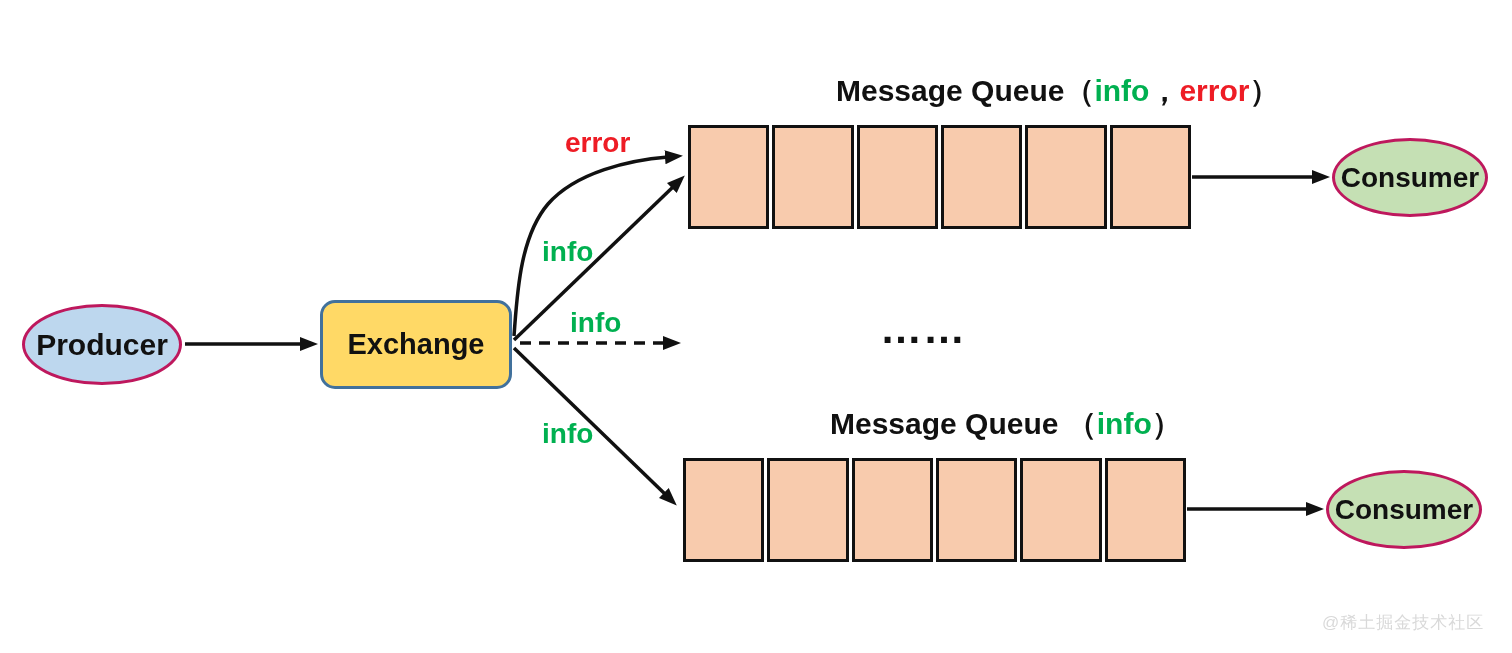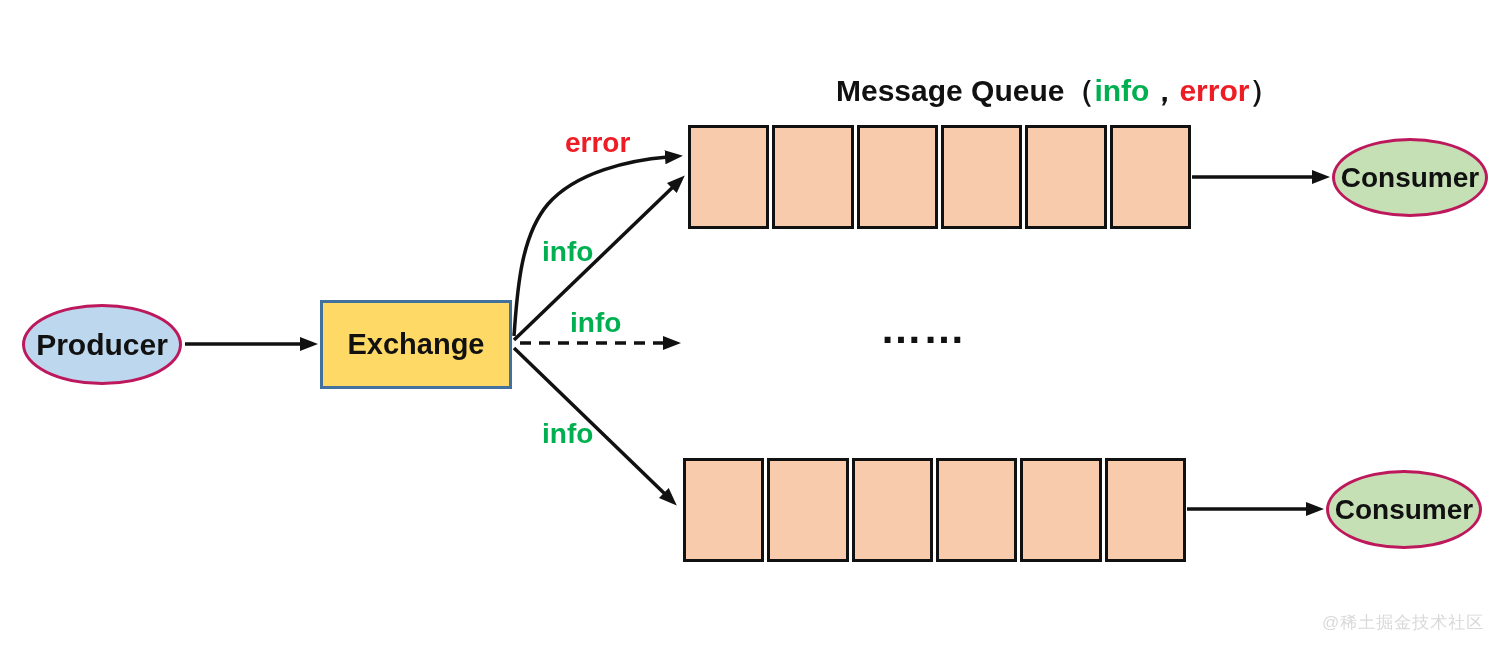--- a/index.html
+++ b/index.html
@@ -2,21 +2,21 @@
 <html style="--producer-fill: #bdd7ee; --exchange-fill: #ffd966; --exchange-border: #41719c; --queue-cell-fill: #f8cbad; --consumer-fill: #c5e0b4; --info-green: #00b050; --error-red: #ee1c25; --watermark-gray: #d9d9d9;"><head>
 <meta charset="utf-8">
 <style>
   html,body{margin:0;padding:0;background:#ffffff;}
   body{font-family:"Liberation Sans","DejaVu Sans",sans-serif;}
   .canvas{
     position:relative;width:1512px;height:653px;background:#fff;overflow:hidden;
   }
   svg.arrow-layer{position:absolute;left:0;top:0;width:1512px;height:653px;z-index:1;}
   .node{position:absolute;display:flex;align-items:center;justify-content:center;
-        font-weight:bold;color:#111;z-index:2;box-sizing:border-box;}
+        font-weight:bold;color:#111;z-index:2;box-sizing:border-box;border-radius:15px;}
   .ellipse{border-radius:50%;border:3px solid #be185d;}
   .producer{left:22px;top:304px;width:160px;height:81px;background:var(--producer-fill);font-size:30px;align-items:center;}
   .exchange{left:320px;top:300px;width:192px;height:89px;background:var(--exchange-fill);
             border:3px solid var(--exchange-border);font-size:29px;}
   .consumer{width:156px;height:79px;background:var(--consumer-fill);font-size:28px;}
   .consumer-top{left:1332px;top:138px;}
   .consumer-bottom{left:1326px;top:470px;}
   .queue{position:absolute;display:flex;gap:3px;z-index:2;}
   .queue-top{left:688px;top:125px;width:503px;height:104px;}
   .queue-bottom{left:683px;top:458px;width:503px;height:104px;}
@@ -83,20 +83,23 @@
       <div class="cell"></div>
       <div class="cell"></div>
     </div>
 
   <div class="node ellipse consumer consumer-top">
     <span>Consumer</span>
   </div>
 
   <div class="ellipsis">……</div>
 
+  <div class="queue-title qt-bottom">
+    <span>Message Queue </span><span>（</span><span class="k-info">info</span><span>）</span>
+  </div>
 
   <div class="queue queue-bottom">
       <div class="cell"></div>
       <div class="cell"></div>
       <div class="cell"></div>
       <div class="cell"></div>
       <div class="cell"></div>
       <div class="cell"></div>
     </div>
 

